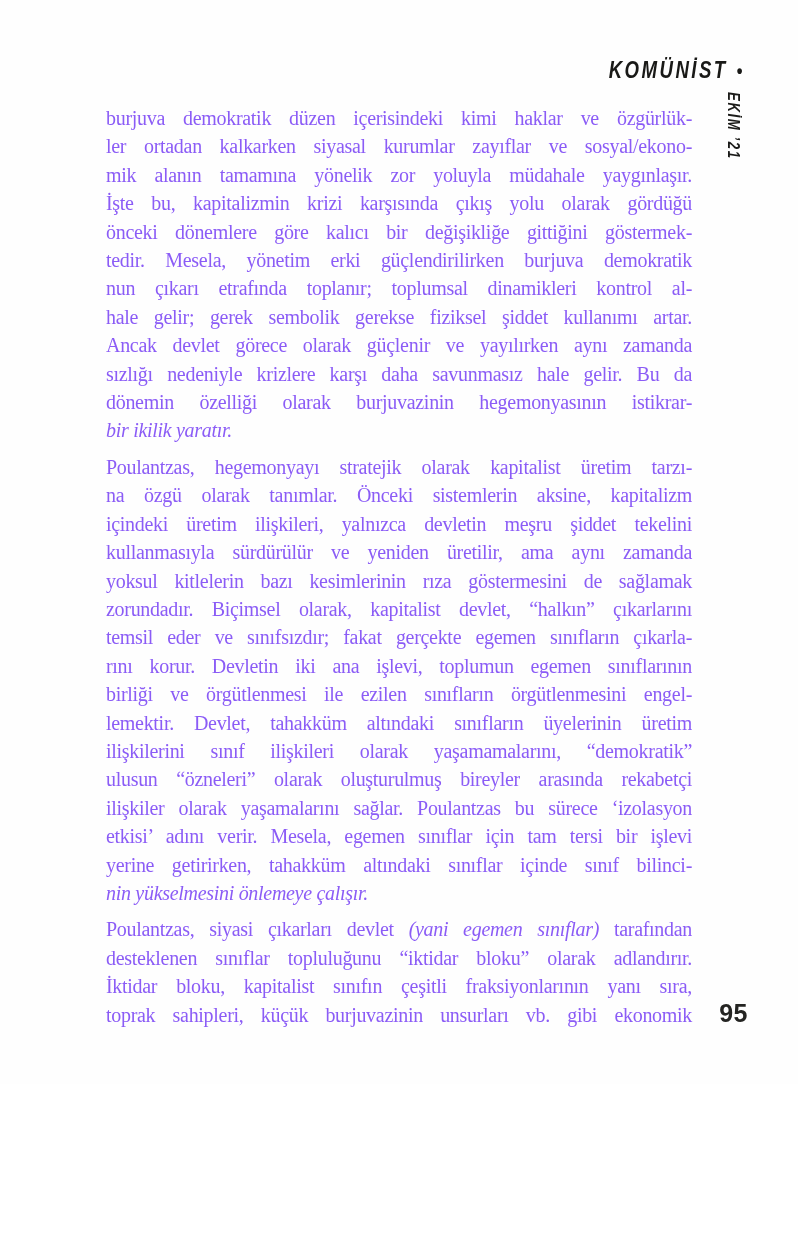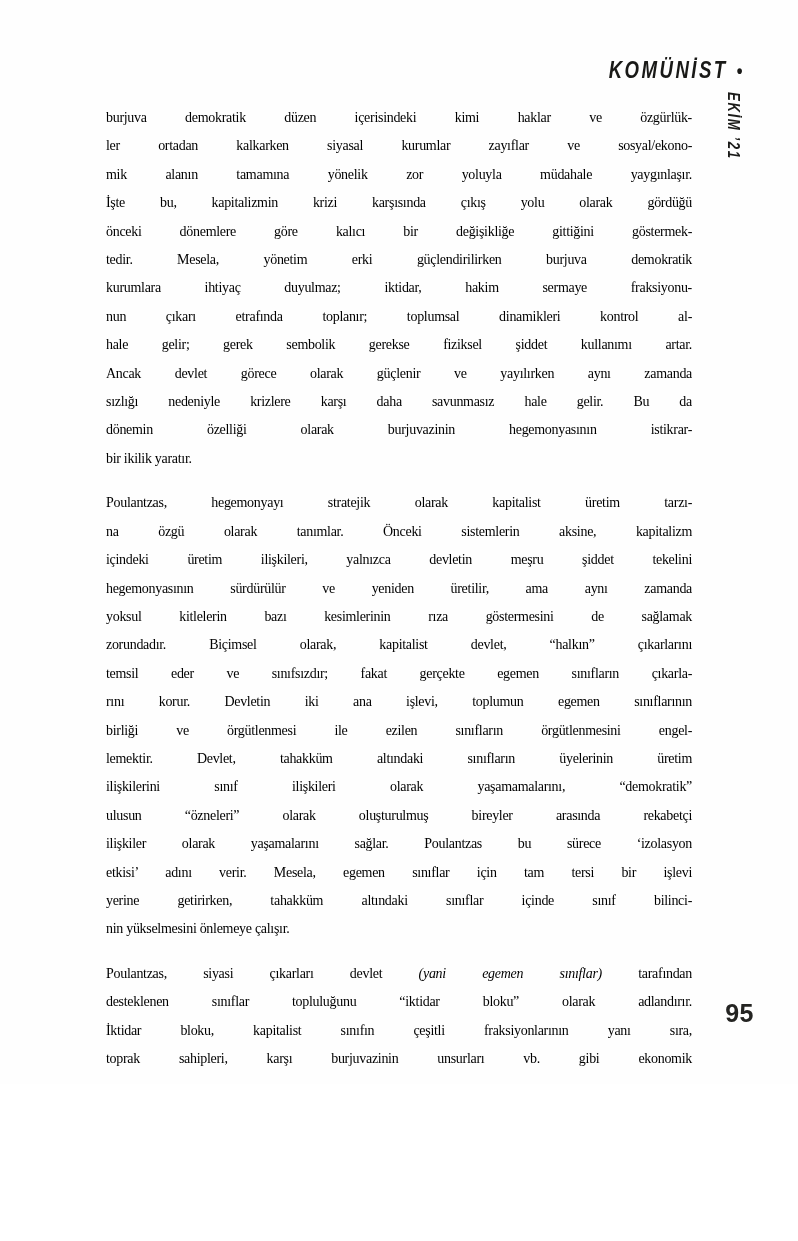--- a/index.html
+++ b/index.html
@@ -56,42 +56,43 @@
     white-space: nowrap;
   }
 
   
   .text-block {
     position: absolute;
     left: 106px;
     top: 104px;
     width: 586px;
     font-family: "Liberation Serif", serif;
-    font-size: 14px;
+    font-size: 20px;
     line-height: 28.4px;
     letter-spacing: -0.3px;
-    color: #000000;
+    color: #8b5cf6;
     font-kerning: normal;
   }
-  .para + .para { margin-top: 16px; }
+  .para + .para { margin-top: 8px; }
   .line {
     text-align: justify;
     text-align-last: justify;
     white-space: nowrap;
     text-justify: inter-word;
   }
   .line.last {
     text-align-last: left;
+    font-style: italic;
   }
   .it { font-style: italic; }
 
   
   .page-number {
     position: absolute;
-    right: 44px;
+    right: 50px;
     bottom: 56px;
     font-family: "Liberation Sans", sans-serif;
     font-weight: 700;
     font-size: 25px;
     letter-spacing: 0.5px;
     color: #242422;
   }
 </style>
 </head>
 <body>
@@ -105,49 +106,48 @@
   <div class="issue">EKİM ’21</div>
 
   <div class="text-block">
     <div class="para">
         <div class="line"><span>burjuva demokratik düzen içerisindeki kimi haklar ve özgürlük-</span></div>
         <div class="line"><span>ler ortadan kalkarken siyasal kurumlar zayıflar ve sosyal/ekono-</span></div>
         <div class="line"><span>mik alanın tamamına yönelik zor yoluyla müdahale yaygınlaşır.</span></div>
         <div class="line"><span>İşte bu, kapitalizmin krizi karşısında çıkış yolu olarak gördüğü</span></div>
         <div class="line"><span>önceki dönemlere göre kalıcı bir değişikliğe gittiğini göstermek-</span></div>
         <div class="line"><span>tedir. Mesela, yönetim erki güçlendirilirken burjuva demokratik</span></div>
-        <div class="line"><span>kurumlara ihtiyaç duyulmaz; iktidar, hakim sermaye fraksiyonu-</span></div>
         <div class="line"><span>nun çıkarı etrafında toplanır; toplumsal dinamikleri kontrol al-</span></div>
         <div class="line"><span>hale gelir; gerek sembolik gerekse fiziksel şiddet kullanımı artar.</span></div>
         <div class="line"><span>Ancak devlet görece olarak güçlenir ve yayılırken aynı zamanda</span></div>
         <div class="line"><span>sızlığı nedeniyle krizlere karşı daha savunmasız hale gelir. Bu da</span></div>
         <div class="line"><span>dönemin özelliği olarak burjuvazinin hegemonyasının istikrar-</span></div>
         <div class="line last"><span>bir ikilik yaratır.</span></div>
       </div>
     <div class="para">
         <div class="line"><span>Poulantzas, hegemonyayı stratejik olarak kapitalist üretim tarzı-</span></div>
         <div class="line"><span>na özgü olarak tanımlar. Önceki sistemlerin aksine, kapitalizm</span></div>
         <div class="line"><span>içindeki üretim ilişkileri, yalnızca devletin meşru şiddet tekelini</span></div>
-        <div class="line"><span>hegemonyasının sürdürülür ve yeniden üretilir, ama aynı zamanda</span></div>
+        <div class="line"><span>kullanmasıyla sürdürülür ve yeniden üretilir, ama aynı zamanda</span></div>
         <div class="line"><span>yoksul kitlelerin bazı kesimlerinin rıza göstermesini de sağlamak</span></div>
         <div class="line"><span>zorundadır. Biçimsel olarak, kapitalist devlet, “halkın” çıkarlarını</span></div>
         <div class="line"><span>temsil eder ve sınıfsızdır; fakat gerçekte egemen sınıfların çıkarla-</span></div>
         <div class="line"><span>rını korur. Devletin iki ana işlevi, toplumun egemen sınıflarının</span></div>
         <div class="line"><span>birliği ve örgütlenmesi ile ezilen sınıfların örgütlenmesini engel-</span></div>
         <div class="line"><span>lemektir. Devlet, tahakküm altındaki sınıfların üyelerinin üretim</span></div>
         <div class="line"><span>ilişkilerini sınıf ilişkileri olarak yaşamamalarını, “demokratik”</span></div>
         <div class="line"><span>ulusun “özneleri” olarak oluşturulmuş bireyler arasında rekabetçi</span></div>
         <div class="line"><span>ilişkiler olarak yaşamalarını sağlar. Poulantzas bu sürece ‘izolasyon</span></div>
         <div class="line"><span>etkisi’ adını verir. Mesela, egemen sınıflar için tam tersi bir işlevi</span></div>
         <div class="line"><span>yerine getirirken, tahakküm altındaki sınıflar içinde sınıf bilinci-</span></div>
         <div class="line last"><span>nin yükselmesini önlemeye çalışır.</span></div>
       </div>
     <div class="para">
         <div class="line"><span>Poulantzas, siyasi çıkarları devlet </span><span class="it">(yani egemen sınıflar)</span><span> tarafından</span></div>
         <div class="line"><span>desteklenen sınıflar topluluğunu “iktidar bloku” olarak adlandırır.</span></div>
         <div class="line"><span>İktidar bloku, kapitalist sınıfın çeşitli fraksiyonlarının yanı sıra,</span></div>
-        <div class="line"><span>toprak sahipleri, karşı burjuvazinin unsurları vb. gibi ekonomik</span></div>
+        <div class="line"><span>toprak sahipleri, küçük burjuvazinin unsurları vb. gibi ekonomik</span></div>
       </div>
   </div>
 
   <div class="page-number">95</div>
 
 </div>
 
 </body></html>

